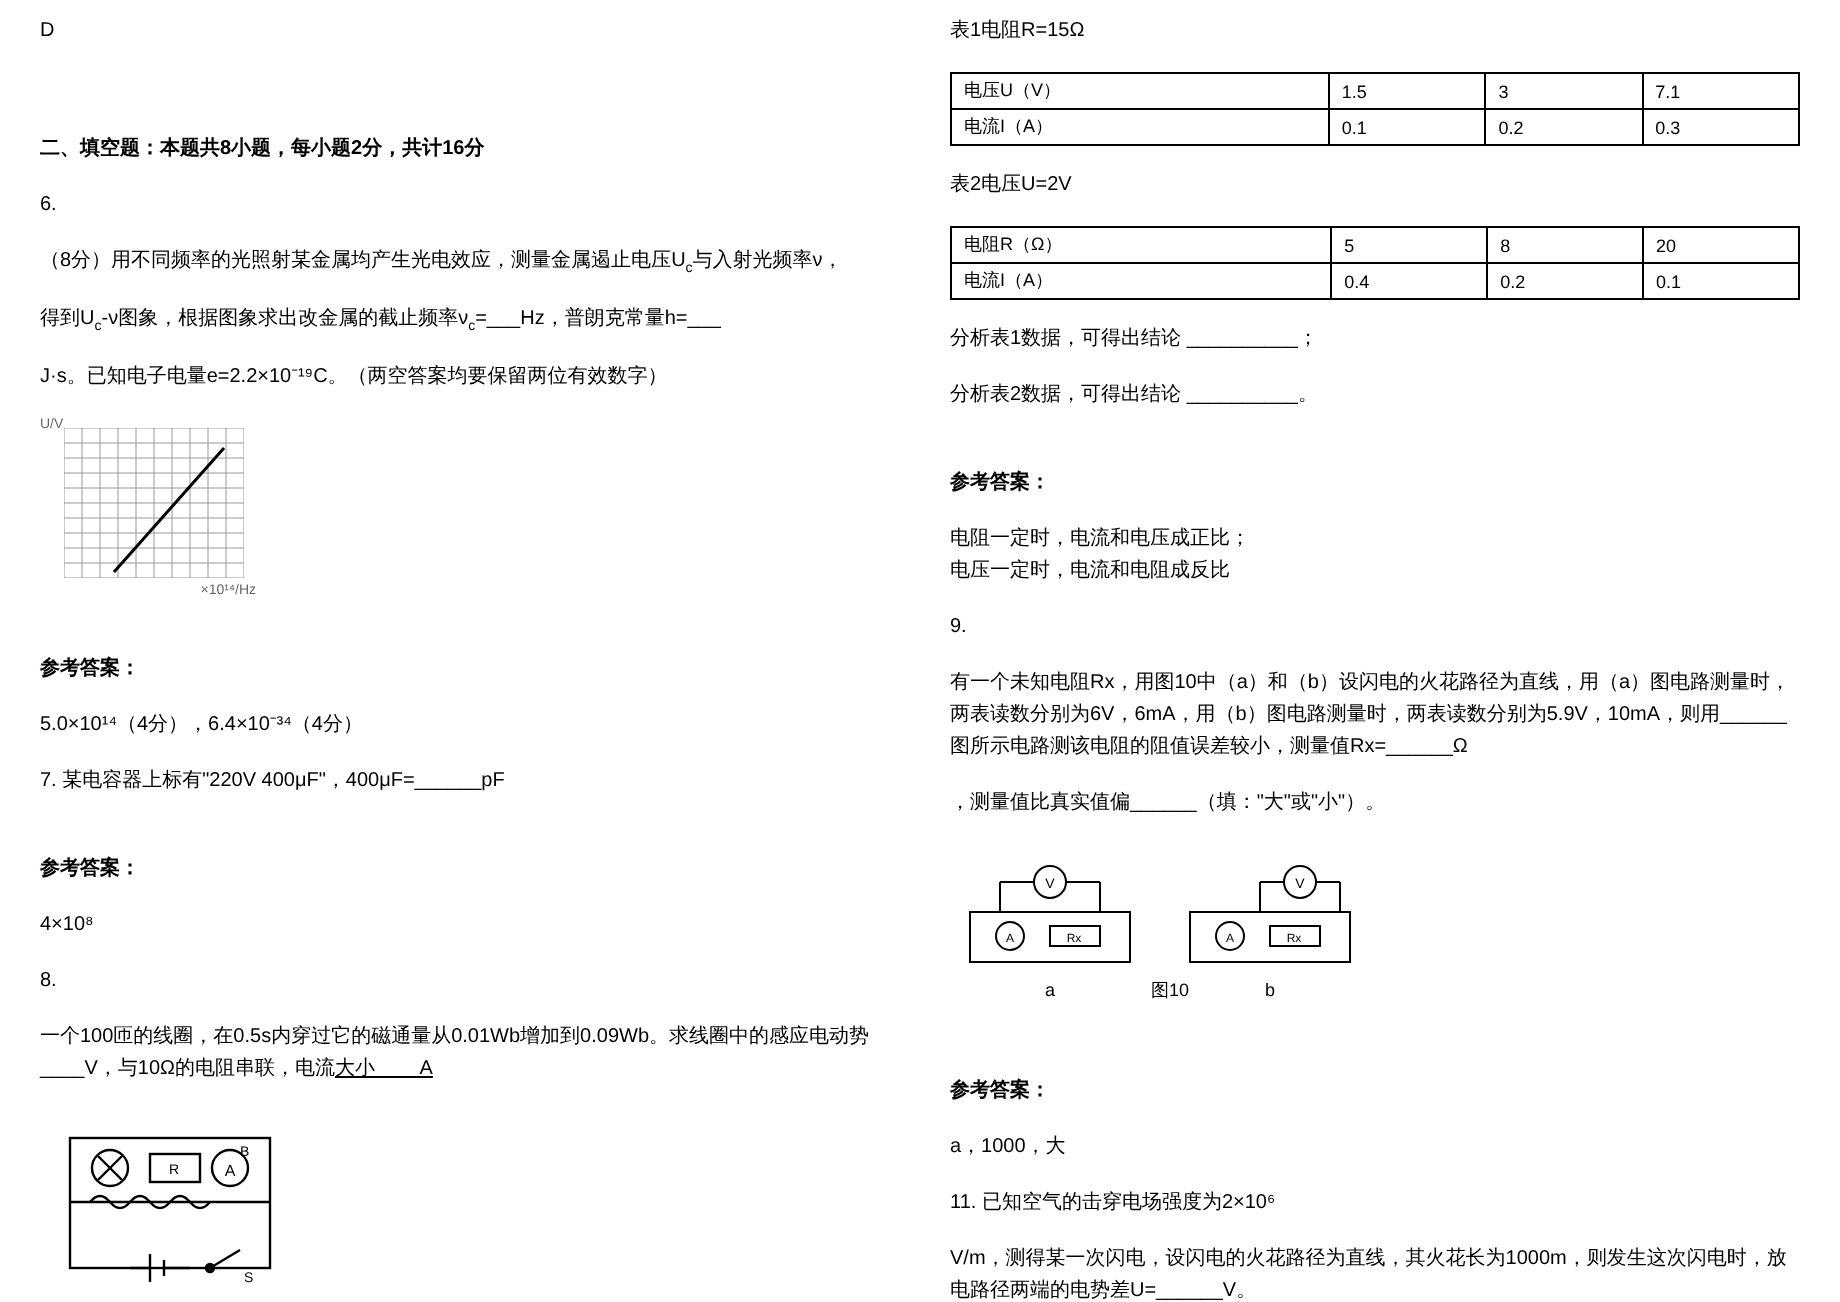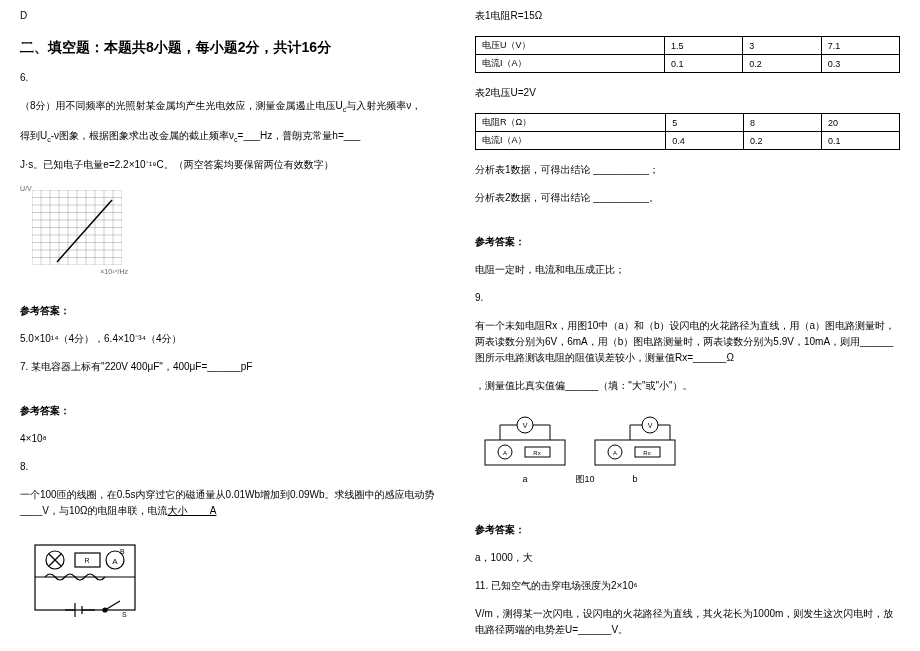--- a/index.html
+++ b/index.html
@@ -19,21 +19,21 @@
       gap: 30px;
     }
     .col {
       flex: 1;
       display: flex;
       flex-direction: column;
       gap: 12px;
     }
     .line { line-height: 1.6; }
     .bold { font-weight: bold; margin-top: 16px; }
-    .section-head { font-weight: bold; font-size: 14px; }
+    .section-head { font-weight: bold; font-size: 10px; margin-top: 31px; }
     .graph {
       width: 110px;
       height: 90px;
       position: relative;
       background: #fff;
     }
     .graph-grid {
       position: absolute;
       left: 12px; top: 5px;
       width: 90px; height: 75px;
@@ -186,20 +186,21 @@
         <td>0.1</td>
       </tr>
     </tbody>
       </table>
 
     <div class="line">分析表1数据，可得出结论 __________；</div>
     <div class="line">分析表2数据，可得出结论 __________。</div>
     <div class="line bold">参考答案：</div>
     <div>
       <div class="line">电阻一定时，电流和电压成正比；</div>
+      <div class="line">电压一定时，电流和电阻成反比</div>
     </div>
 
     <div class="line">9.</div>
     <div class="line">有一个未知电阻Rx，用图10中（a）和（b）设闪电的火花路径为直线，用（a）图电路测量时，两表读数分别为6V，6mA，用（b）图电路测量时，两表读数分别为5.9V，10mA，则用______图所示电路测该电阻的阻值误差较小，测量值Rx=______Ω</div>
     <div class="line">，测量值比真实值偏______（填："大"或"小"）。</div>
 
     <svg class="circuit-10" viewBox="0 0 220 80">
       <g stroke="#000" stroke-width="1" fill="none">
 
         <rect x="10" y="30" width="80" height="25"></rect>

